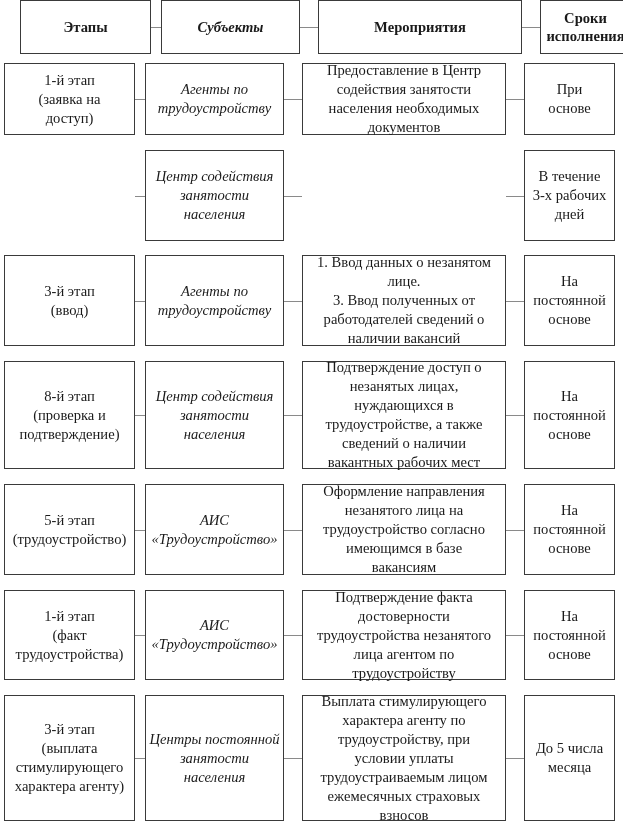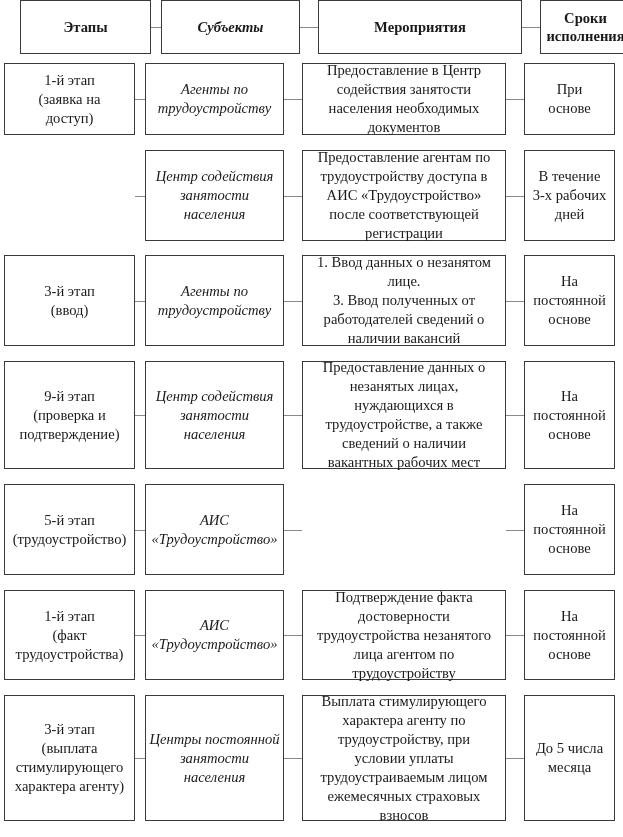--- a/index.html
+++ b/index.html
@@ -69,27 +69,20 @@
 </div>
 
 <div class="row" style="top:150px;height:91px;">
   <div class="conn k1"></div>
   <div class="box c2">
       <span>Центр содействия
 занятости
 населения</span>
     </div>
   <div class="conn k2"></div>
-  <div class="box c3">
-      <span>Предоставление агентам по
-трудоустройству доступа в
-АИС «Трудоустройство»
-после соответствующей
-регистрации</span>
-    </div>
   <div class="conn k3"></div>
   <div class="box c4">
       <span>В течение
 3-х рабочих
 дней</span>
     </div>
 </div>
 
 <div class="row" style="top:255px;height:91px;">
   <div class="box c1">
@@ -112,33 +105,33 @@
   <div class="conn k3"></div>
   <div class="box c4">
       <span>На
 постоянной
 основе</span>
     </div>
 </div>
 
 <div class="row" style="top:361px;height:108px;">
   <div class="box c1">
-      <span>9-й этап
+      <span>8-й этап
 (проверка и
 подтверждение)</span>
     </div>
   <div class="conn k1"></div>
   <div class="box c2">
       <span>Центр содействия
 занятости
 населения</span>
     </div>
   <div class="conn k2"></div>
   <div class="box c3">
-      <span>Предоставление данных о
+      <span>Подтверждение доступ о
 незанятых лицах,
 нуждающихся в
 трудоустройстве, а также
 сведений о наличии
 вакантных рабочих мест</span>
     </div>
   <div class="conn k3"></div>
   <div class="box c4">
       <span>На
 постоянной
@@ -150,20 +143,27 @@
   <div class="box c1">
       <span>5-й этап
 (трудоустройство)</span>
     </div>
   <div class="conn k1"></div>
   <div class="box c2">
       <span>АИС
 «Трудоустройство»</span>
     </div>
   <div class="conn k2"></div>
+  <div class="box c3">
+      <span>Оформление направления
+незанятого лица на
+трудоустройство согласно
+имеющимся в базе
+вакансиям</span>
+    </div>
   <div class="conn k3"></div>
   <div class="box c4">
       <span>На
 постоянной
 основе</span>
     </div>
 </div>
 
 <div class="row" style="top:590px;height:90px;">
   <div class="box c1">

